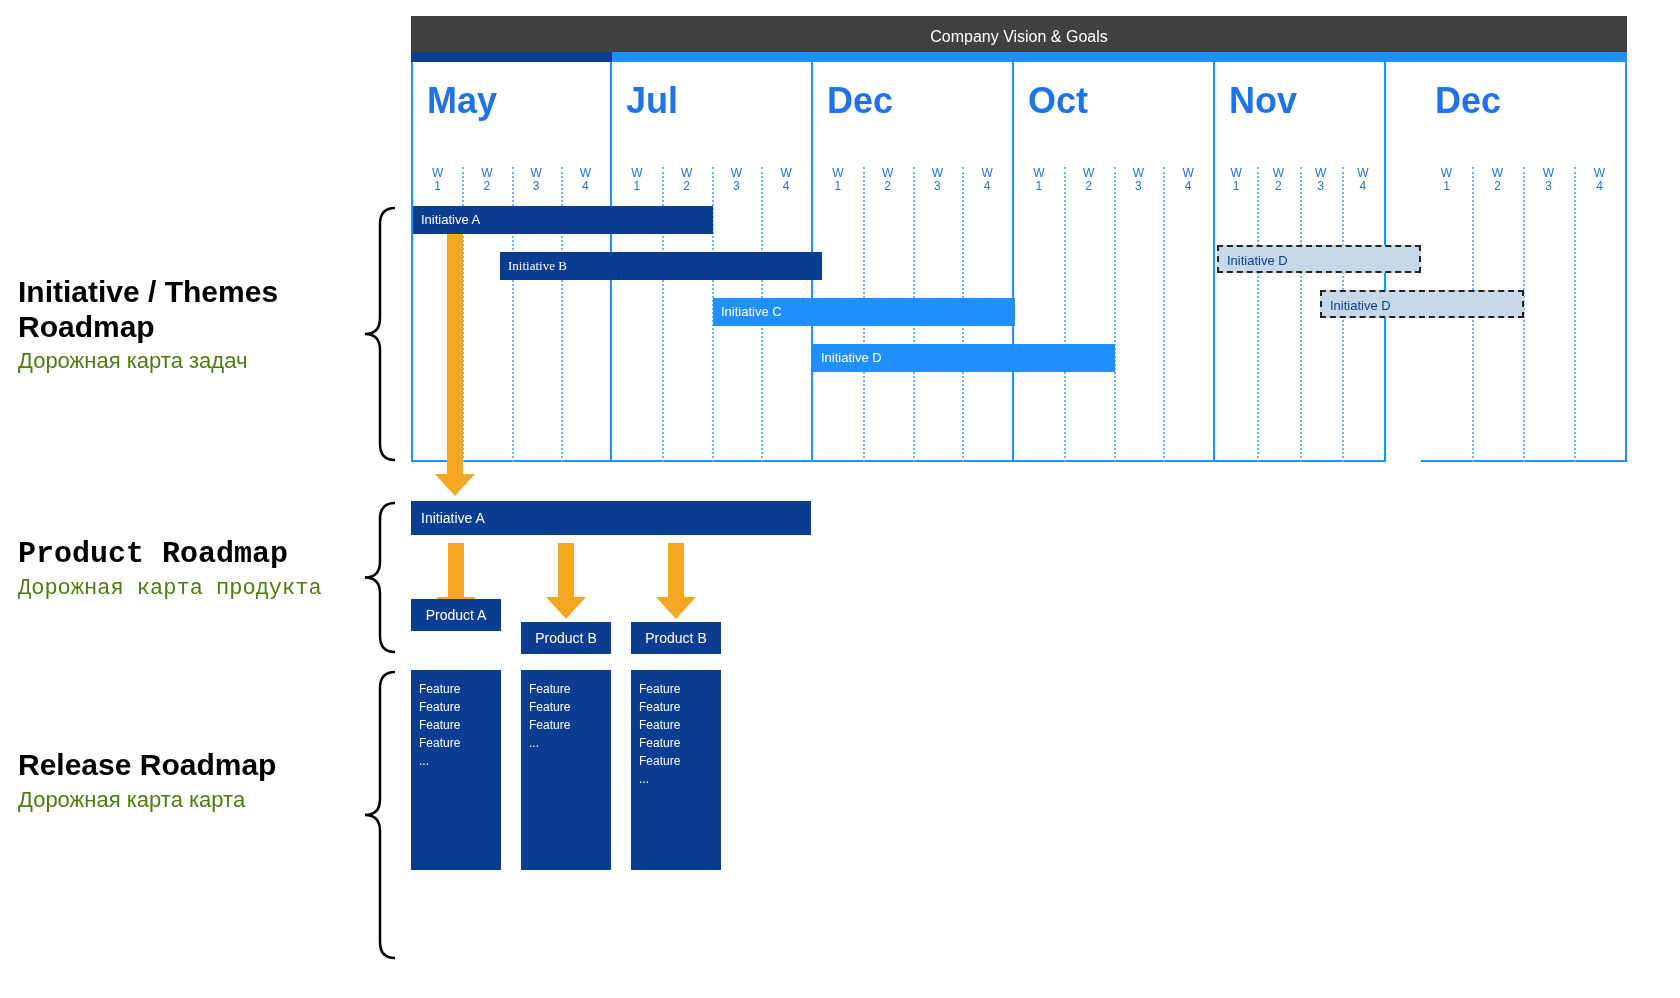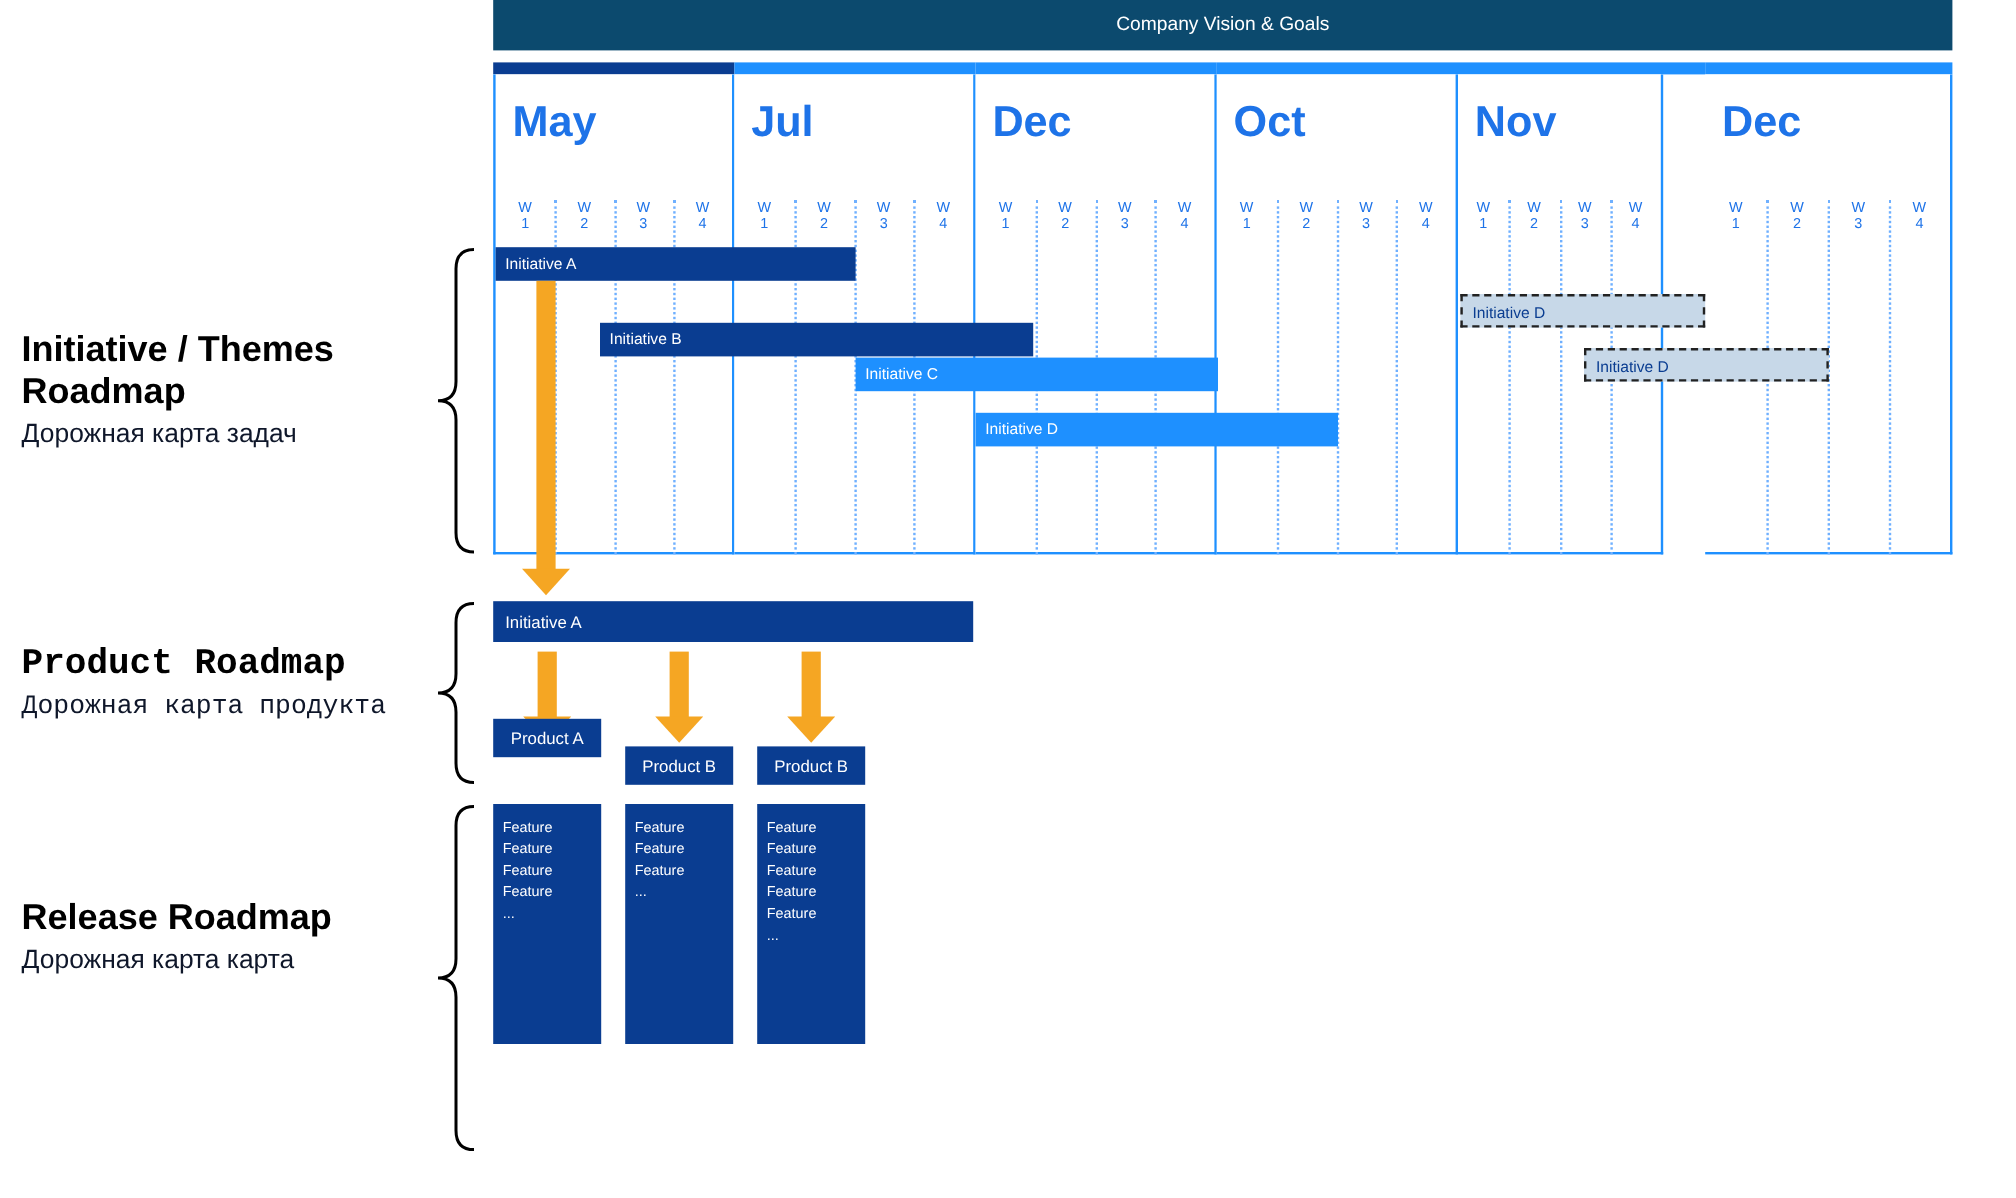--- a/index.html
+++ b/index.html
@@ -1,21 +1,21 @@
 <!DOCTYPE html>
 <html><head>
 <meta charset="utf-8">
 <style>
   * { box-sizing: border-box; margin: 0; padding: 0; }
   body { font-family: Arial, Helvetica, sans-serif; background: #fff; width: 1680px; height: 998px; position: relative; }
 
   .canvas { position: absolute; left: 0; top: 0; width: 1680px; height: 998px; }
 
   
-  .header-bar { position: absolute; left: 411px; top: 0; width: 1216px; height: 42px; background: #0c4a6e; color: #fff; text-align: center; line-height: 42px; font-size: 16px; font-weight: 500; }
+  .header-bar { position: absolute; left: 411px; top: 16px; width: 1216px; height: 42px; background: #404040; color: #fff; text-align: center; line-height: 42px; font-size: 16px; font-weight: 500; }
 
   
   .strip { position: absolute; top: 52px; height: 10px; }
   .strip.dark { background: #0a3d91; }
   .strip.light { background: #1e90ff; }
 
   
   .month-row { position: absolute; top: 62px; left: 411px; width: 1216px; height: 400px; }
   .month-col { position: absolute; top: 0; height: 400px; border: 2px solid #1e90ff; border-top: none; background: #fff; }
   .month-name { position: absolute; top: 18px; left: 14px; font-size: 36px; font-weight: 800; color: #1e73e8; }
@@ -41,21 +41,21 @@
   .detail-bar { position: absolute; background: #0a3d91; color: #fff; font-size: 14px; padding-left: 10px; height: 34px; line-height: 34px; font-weight: 500; }
 
   .product-box { position: absolute; background: #0a3d91; color: #fff; font-size: 14px; text-align: center; height: 32px; line-height: 32px; width: 90px; font-weight: 500; }
 
   .release-box { position: absolute; background: #0a3d91; color: #fff; font-size: 12px; padding: 10px 8px; width: 90px; line-height: 1.5; }
   .release-box div { white-space: nowrap; }
 
   
   .section { position: absolute; left: 18px; width: 360px; }
   .section .title-en { font-size: 30px; font-weight: 800; color: #000; line-height: 1.15; }
-  .section .title-ru { font-size: 22px; color: #0f172a; margin-top: 4px; line-height: 1.2; }
+  .section .title-ru { font-size: 22px; color: #4d7c0f; margin-top: 4px; line-height: 1.2; }
 
   .brace { position: absolute; }
   .brace svg { display: block; }
 
 </style>
 </head>
 <body>
 
 <div class="canvas">
 
@@ -210,21 +210,21 @@
           <div class="week-label" style="left: 75%;">
             <span class="w">W</span>
             <span class="n">4</span>
           </div>
           <div class="week-sep" style="left: 75%;"></div>
         </div>
       </div>
     </div>
   <div id="init-bars">
       <div class="init-bar " style="left: 413px; top: 206px; width: 300px;">Initiative A</div>
-      <div class="init-bar " style="left: 500px; top: 269px; width: 361px;">Initiative B</div>
+      <div class="init-bar " style="left: 500px; top: 252px; width: 322px; font-family: Liberation Serif, serif;">Initiative B</div>
       <div class="init-bar light" style="left: 713px; top: 298px; width: 302px;">Initiative C</div>
       <div class="init-bar light" style="left: 813px; top: 344px; width: 302px;">Initiative D</div>
       <div class="init-bar dashed" style="left: 1217px; top: 245px; width: 204px;">Initiative D</div>
       <div class="init-bar dashed" style="left: 1320px; top: 290px; width: 204px;">Initiative D</div>
     </div>
 
   <div id="big-arrow-slot">
       <div class="arrow-down" style="left: 439px; top: 234px; height: 244px;">
         <div class="shaft"></div>
         <div class="head"></div>

